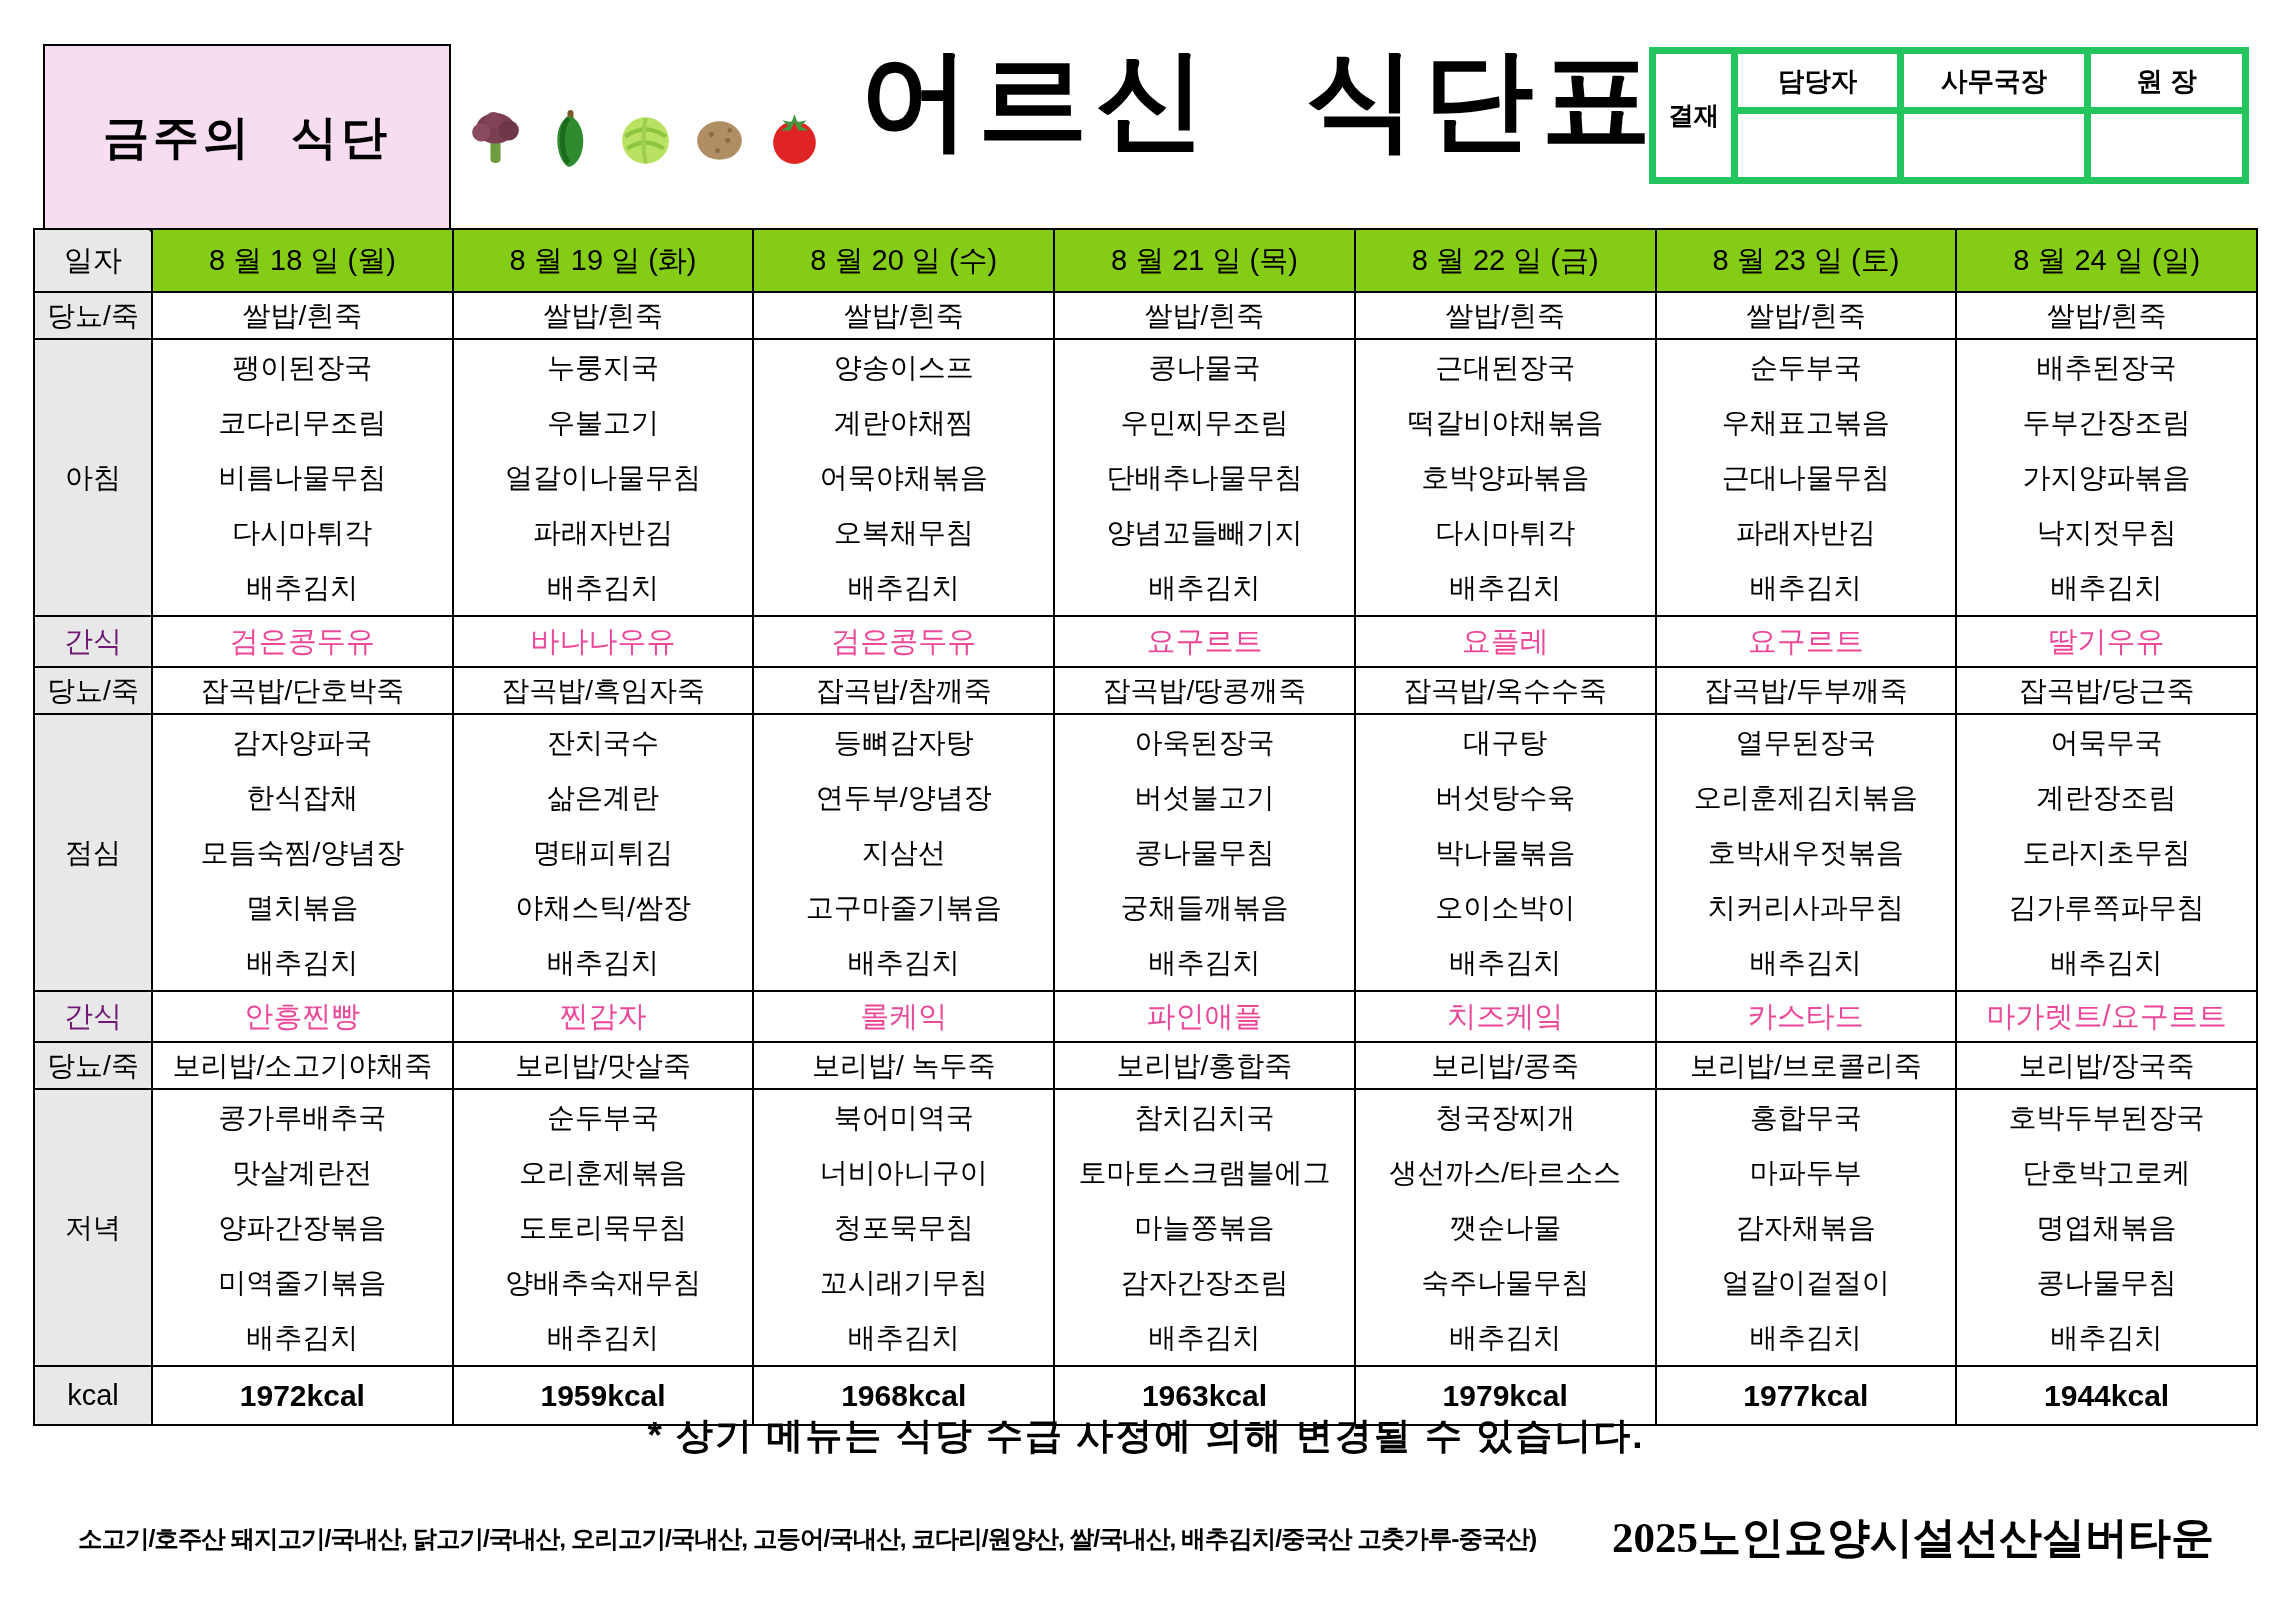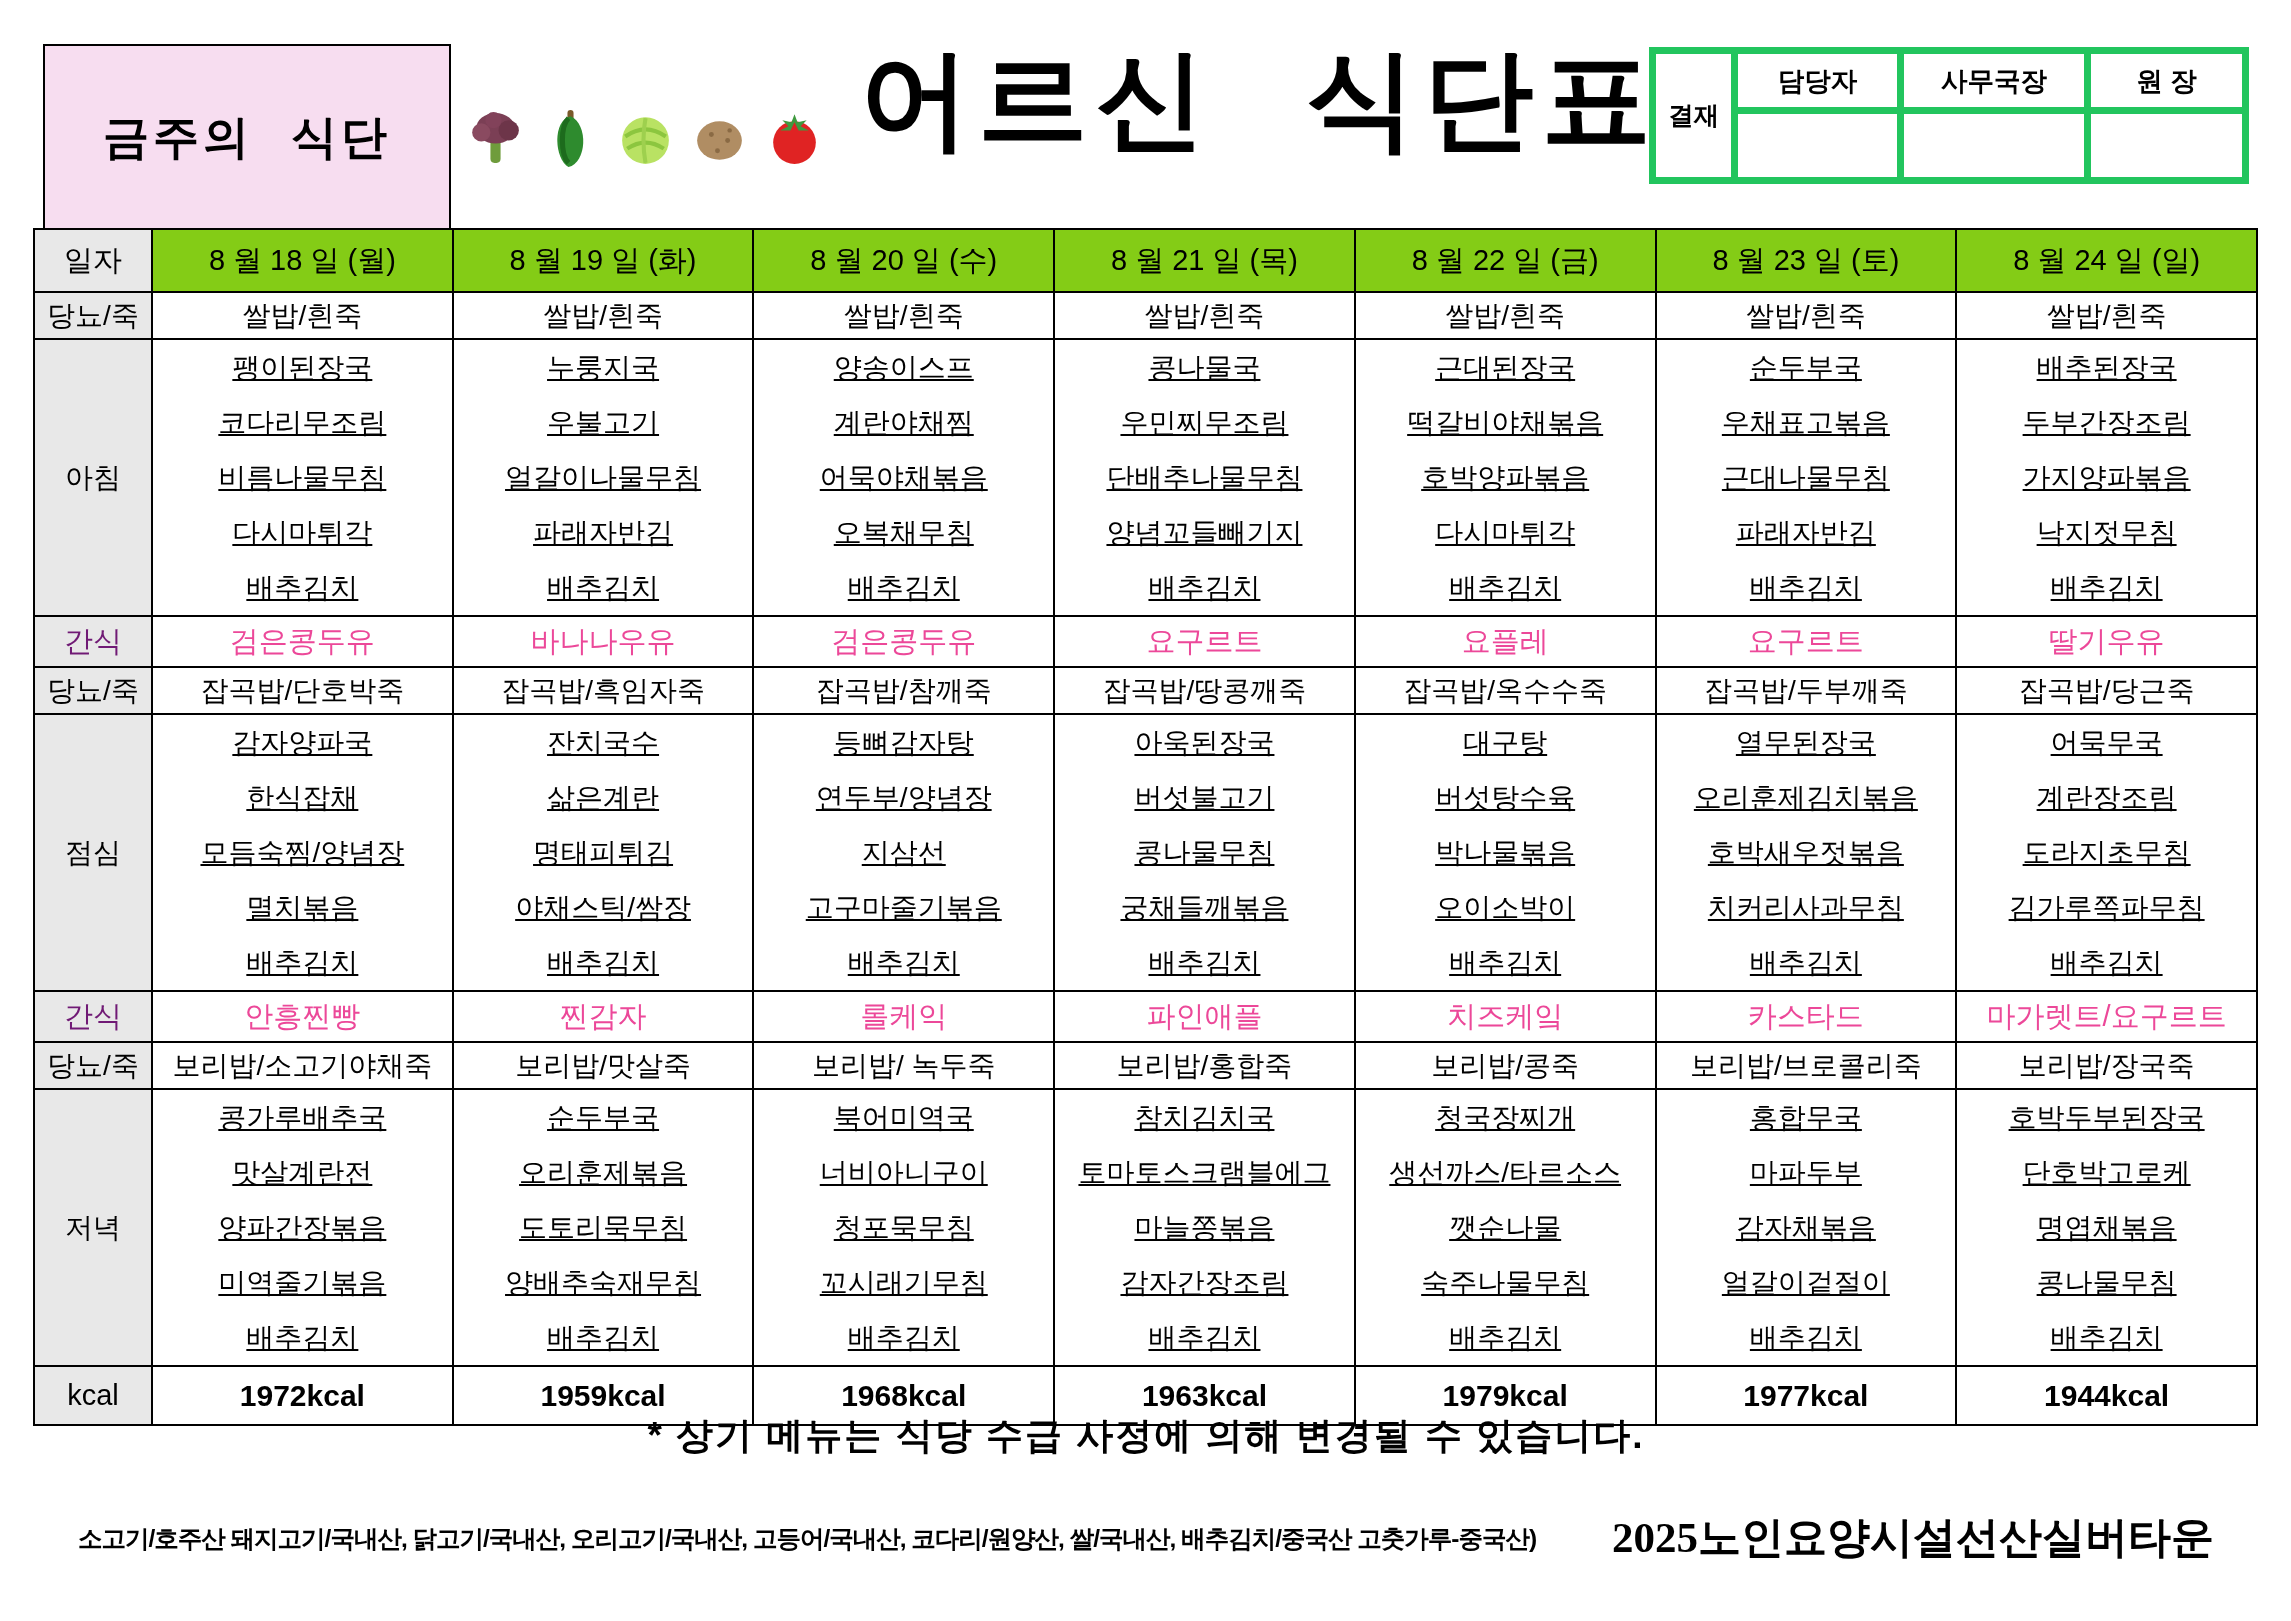--- a/index.html
+++ b/index.html
@@ -47,29 +47,29 @@
   
   .menu-table{
     position:absolute;left:33px;top:228px;width:2225px;
     border-collapse:collapse;table-layout:fixed;
     border:2.9px solid #000;
   }
   .menu-table td{
     border:2px solid #000;text-align:center;vertical-align:middle;
     background:#fff;font-size:28px;padding:0 3.9px;overflow:hidden;
   }
-  .menu-table td.lbl{background:#e8e8e8;}
+  .menu-table td.lbl{background:#e8e8e8;border-radius:7px;}
   .row-date td{height:61px;background:#84cc16;font-size:29px;}
   .row-rice td{height:45px;}
   .row-meal td{height:274px;}
   .row-snack td{height:49px;color:#ec4899;font-size:29px;}
   .row-snack td.lbl{color:#701a75;}
   .row-kcal td{height:57px;font-size:30px;font-weight:700;}
   .row-kcal td.lbl{font-weight:400;font-size:29px;}
-  .menu-cell{white-space:pre-line;line-height:55px;text-decoration:underline;}
+  .menu-cell{white-space:pre-line;line-height:55px;}
 
   
   .note{
     position:absolute;left:0;top:1411px;width:2292px;
     text-align:center;font-size:37px;font-weight:700;letter-spacing:2px;
   }
   .origin-row{
     position:absolute;left:78px;right:78px;top:1509px;
     display:flex;justify-content:space-between;align-items:center;
   }

